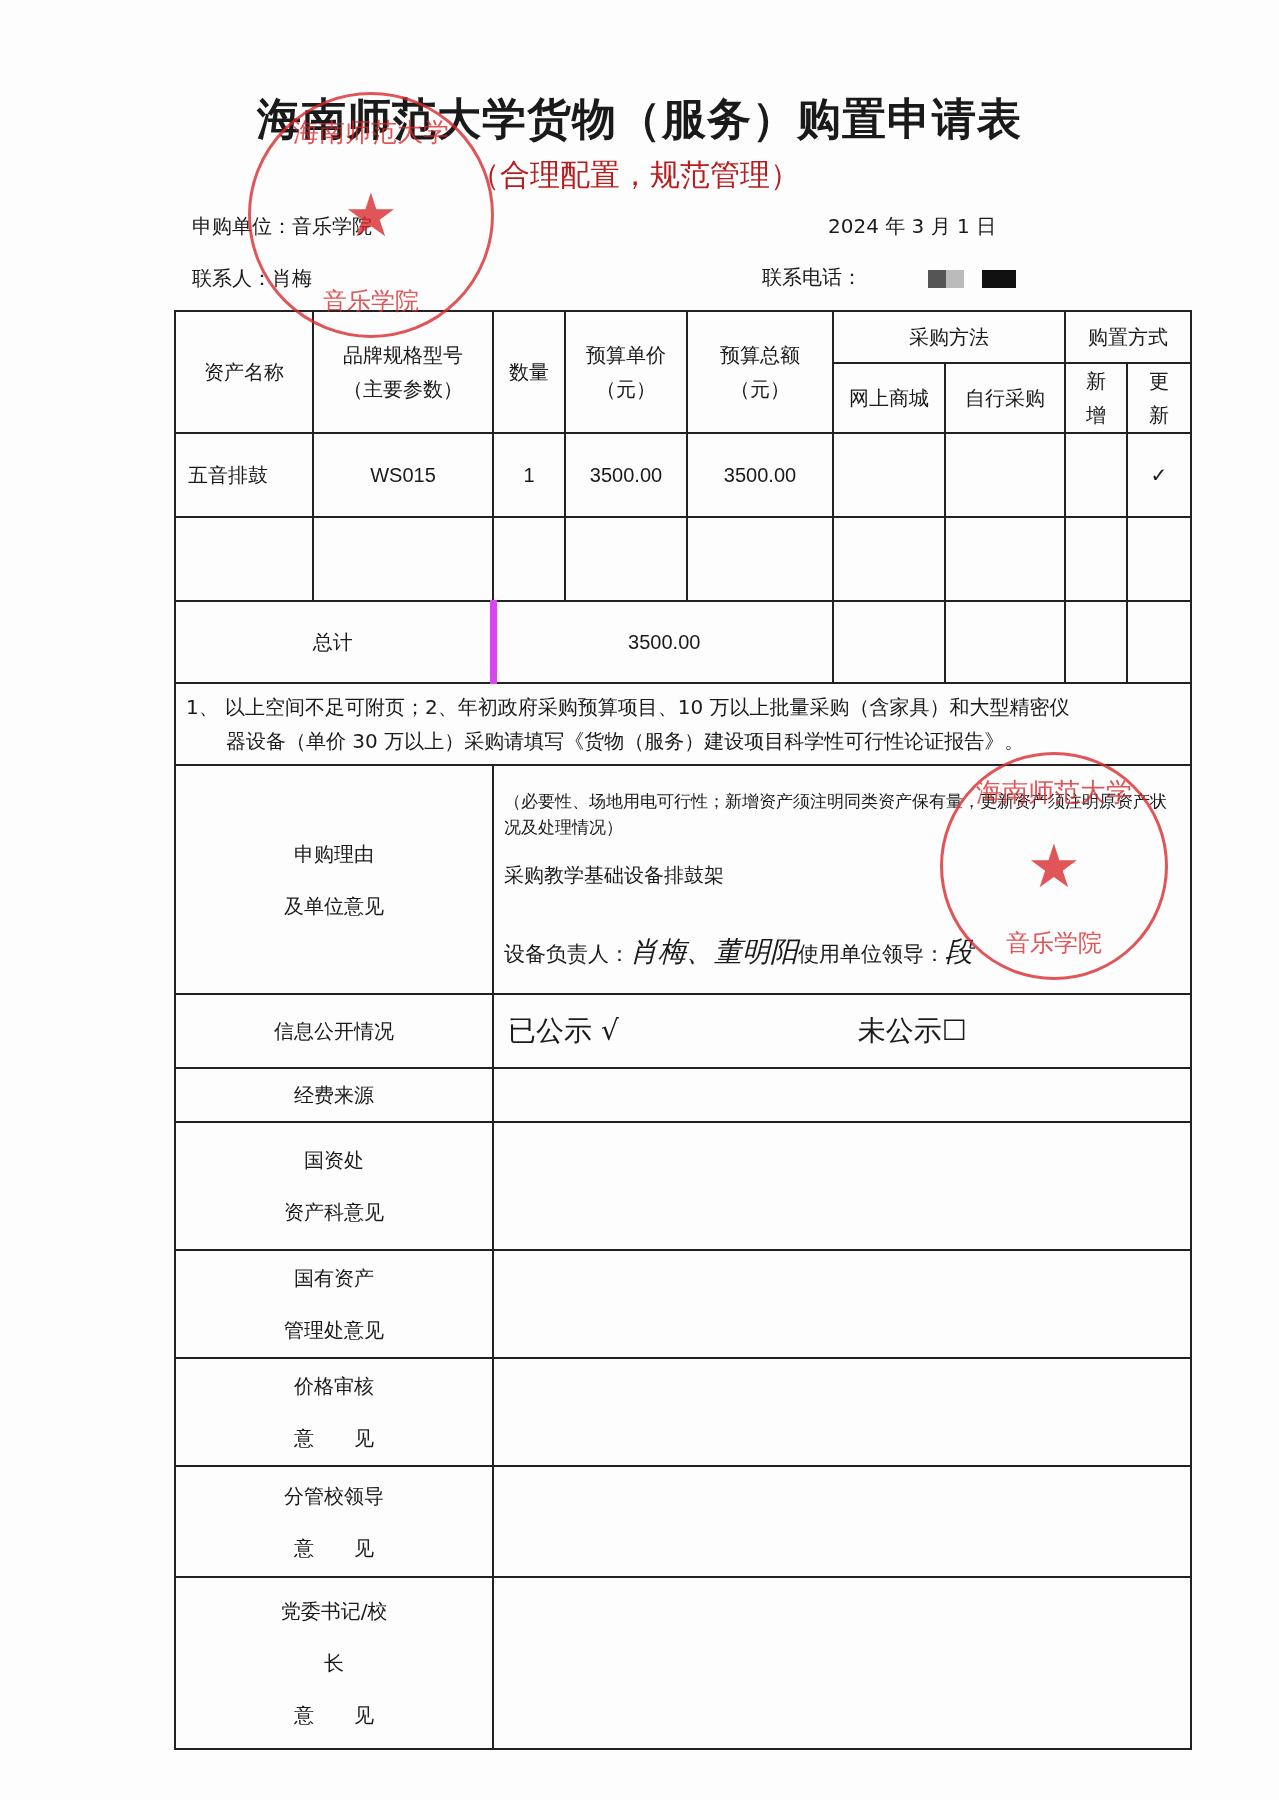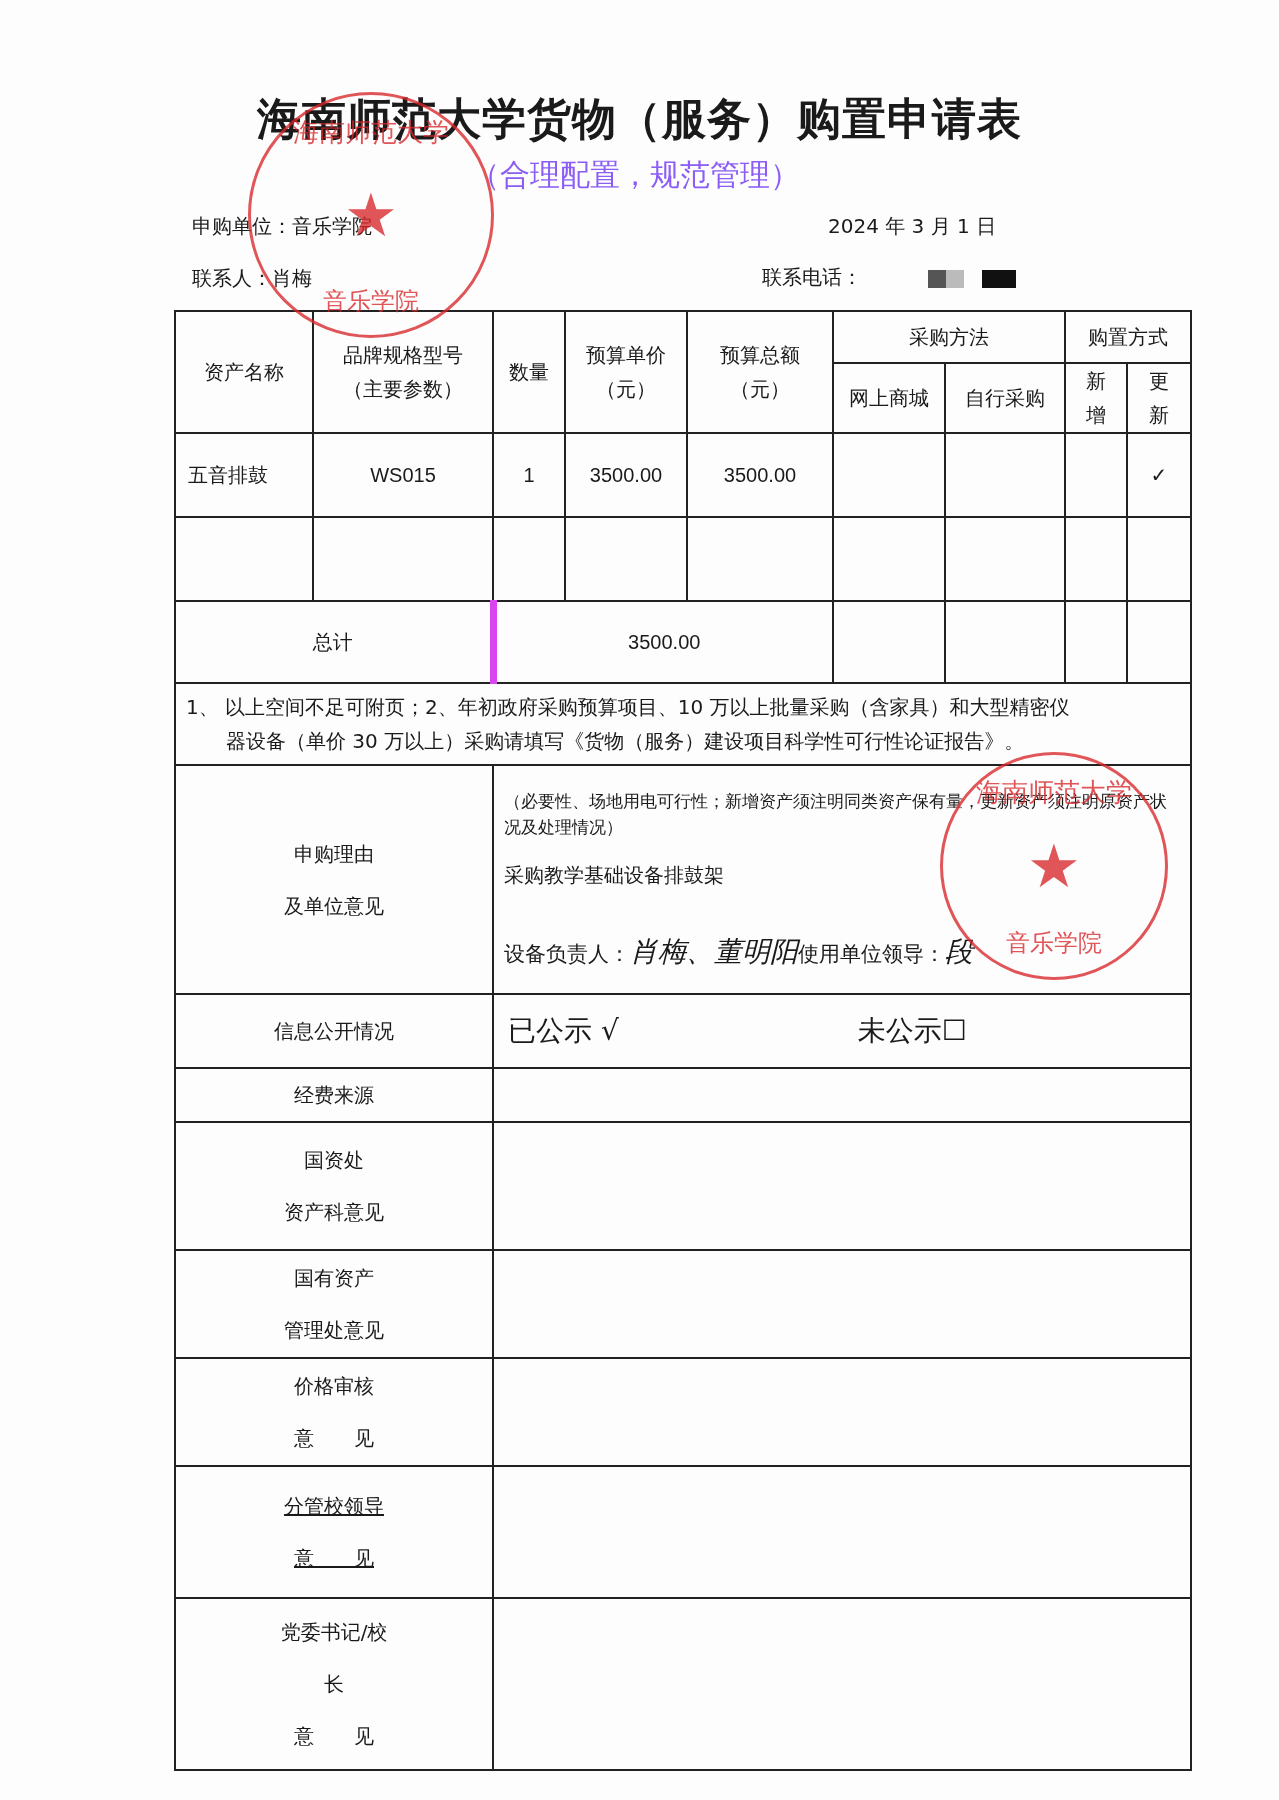--- a/index.html
+++ b/index.html
@@ -1,20 +1,20 @@
 <!DOCTYPE html>
 <html><head>
 <meta charset="utf-8">
 <style>
   html, body { margin:0; padding:0; }
   body { width:1279px; height:1800px; background:#fdfdfd; position:relative; overflow:hidden;
          font-family:"DejaVu Sans", sans-serif; color:#1a1a1a; }
   .abs { position:absolute; }
   .title { left:0; width:1279px; top:90px; text-align:center; font-size:44px; font-weight:bold; letter-spacing:1px; }
-  .subtitle { left:470px; top:155px; font-size:30px; color:#8b5cf6; }
+  .subtitle { left:470px; top:155px; font-size:30px; color:#b91c1c; }
   .meta { font-size:20px; }
   .phone-mask { display:inline-block; width:18px; height:18px; vertical-align:middle; margin-left:4px; }
   table.form { position:absolute; left:174px; top:310px; width:1016px; border-collapse:collapse; table-layout:fixed; }
   table.form td { border:2px solid #222; text-align:center; vertical-align:middle; font-size:20px; padding:0; }
   .hdr td { font-size:20px; }
   .small { font-size:19px; line-height:34px; }
   .big { font-size:28px; line-height:52px; }
   .num { font-family:"Liberation Sans", sans-serif; font-size:22px; }
   .note { text-align:left !important; font-size:19px; line-height:34px; padding:6px 10px !important; }
   .left { text-align:left !important; vertical-align:top !important; padding:22px 10px !important; }
@@ -163,21 +163,21 @@
     </td>
     <td colspan="7"></td>
   </tr>
   <tr style="height:108px;">
     <td colspan="2" class="label-cell">
       <div>价格审核</div>
       <div>意　　见</div>
     </td>
     <td colspan="7"></td>
   </tr>
-  <tr style="height:132px;text-decoration:underline;">
+  <tr style="height:111px;">
     <td colspan="2" class="label-cell">
       <div>分管校领导</div>
       <div>意　　见</div>
     </td>
     <td colspan="7"></td>
   </tr>
   <tr style="height:172px;">
     <td colspan="2" class="label-cell">
       <div>党委书记/校</div>
       <div>长</div>

